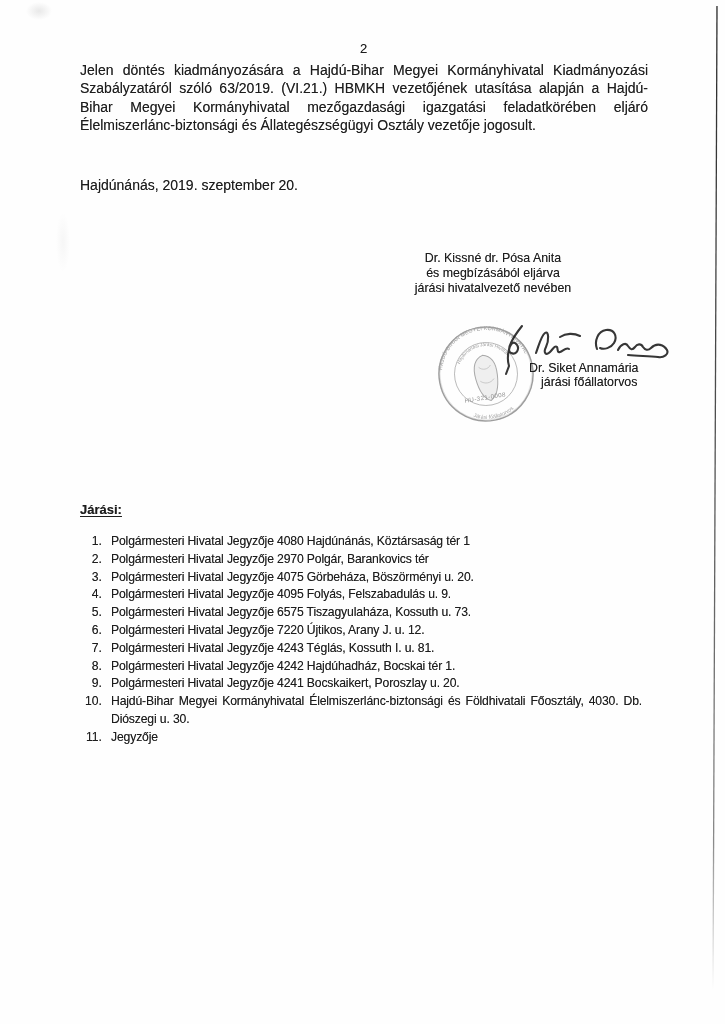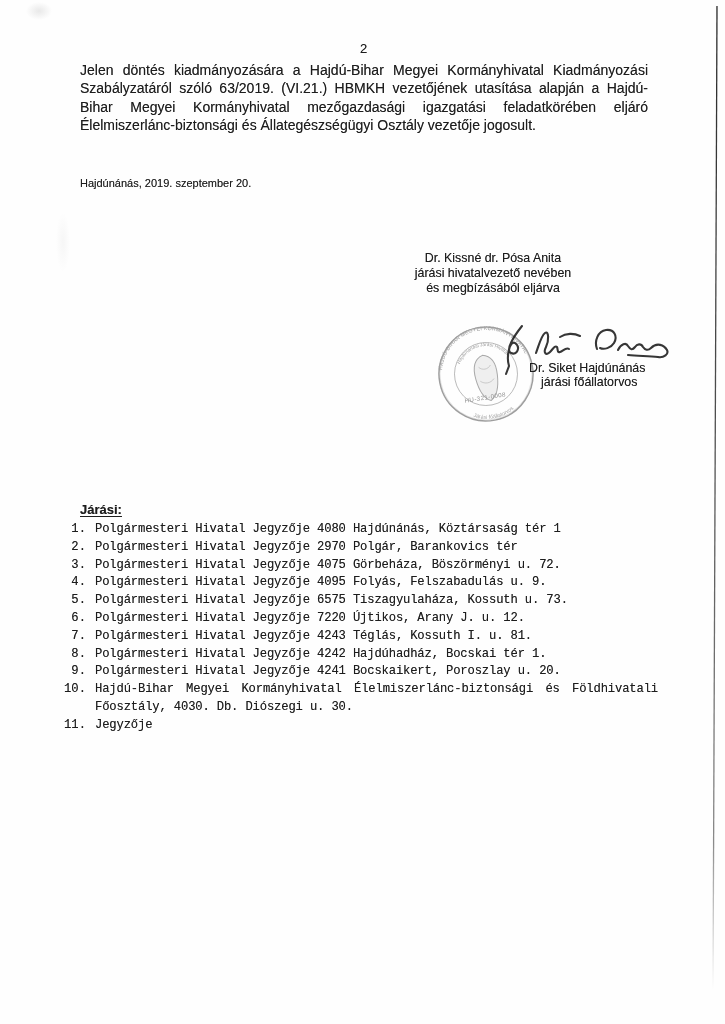--- a/index.html
+++ b/index.html
@@ -12,36 +12,36 @@
   .scantxt{text-shadow:0 0 .5px rgba(30,30,30,.55);}
   .page-number{
     position:absolute;top:41px;left:0;width:727px;text-align:center;
     font-size:13px;
   }
   .intro{
     position:absolute;left:80px;top:61px;width:568px;
     font-size:14px;line-height:18.3px;text-align:justify;
   }
   .dateline{
-    position:absolute;left:80px;top:177px;font-size:11px;
+    position:absolute;left:80px;top:177px;font-size:14px;
   }
   .issuer{
     position:absolute;top:251px;left:343px;width:300px;text-align:center;
     font-size:12.4px;line-height:15.2px;
   }
   .stamp-svg{position:absolute;left:430px;top:318px;width:112px;height:112px;filter:blur(.35px);}
   .sig-svg{position:absolute;left:498px;top:320px;width:178px;height:62px;}
   .sig-name{position:absolute;left:529px;top:361px;font-size:12.4px;}
   .sig-title{position:absolute;left:541px;top:375px;font-size:12.4px;}
   .distribution{position:absolute;left:80px;top:502px;width:578px;}
   .dist-heading{
     margin:0 0 4px 0;font-size:13px;font-weight:bold;
     text-decoration:underline;text-underline-offset:2px;
   }
-  .dist-list{margin:0;padding:0;list-style:none;counter-reset:kap;font-family:Liberation Mono, monospace;}
+  .dist-list{margin:16px;padding:0;list-style:none;counter-reset:kap;}
   .dist-list li{
     position:relative;counter-increment:kap;padding-left:15px;
     font-size:12.2px;line-height:17.8px;text-align:justify;
     letter-spacing:-0.15px;
   }
   .dist-list li::before{
     content:counter(kap) ".";
     position:absolute;left:-16px;top:0;width:22px;text-align:right;
     letter-spacing:0;
   }
@@ -64,22 +64,22 @@
   <div class="artifact-lm"></div>
 
   <div class="page-number scantxt">2</div>
 
   <div class="intro scantxt">Jelen döntés kiadmányozására a Hajdú-Bihar Megyei Kormányhivatal Kiadmányozási Szabályzatáról szóló 63/2019. (VI.21.) HBMKH vezetőjének utasítása alapján a Hajdú-Bihar Megyei Kormányhivatal mezőgazdasági igazgatási feladatkörében eljáró Élelmiszerlánc-biztonsági és Állategészségügyi Osztály vezetője jogosult.</div>
 
   <div class="dateline scantxt">Hajdúnánás, 2019. szeptember 20.</div>
 
   <div class="issuer scantxt">
     <div>Dr. Kissné dr. Pósa Anita</div>
+    <div>és megbízásából eljárva</div>
     <div>járási hivatalvezető nevében</div>
-    <div>és megbízásából eljárva</div>
   </div>
 
   <svg class="stamp-svg" viewBox="0 0 112 112" aria-hidden="true">
     <defs>
       <path id="arcOuter" d="M 12 56 A 44 44 0 1 1 100 56" fill="none"></path>
       <path id="arcInner" d="M 28 56 A 28 28 0 1 1 84 56" fill="none"></path>
       <path id="arcBottom" d="M 15 60 A 41 41 0 0 0 97 60" fill="none"></path>
     </defs>
     <g transform="rotate(-11 56 56)" opacity="0.85" fill="#8e8e8e" stroke="none">
       <circle cx="56" cy="56" r="47" fill="none" stroke="#8e8e8e" stroke-width="1.5"></circle>
@@ -103,32 +103,32 @@
   <svg class="sig-svg" viewBox="0 0 178 62" aria-hidden="true">
     <g fill="none" stroke="#1b1b1b" stroke-width="2.1" stroke-linecap="round" stroke-linejoin="round" opacity="0.88">
       <path d="M 24 6 C 16 16 7 30 13 33 C 19 36 23 27 17 23 C 12 20 8 36 11 46 L 8 54"></path>
       <path d="M 38 33 C 41 25 43 16 47 13 C 51 10 51 21 48 27 C 45 33 48 36 52 32 C 55 29 57 25 59 27 C 60 29 59 33 62 32 C 65 31 68 27 71 29"></path>
       <path d="M 62 17 C 68 13 76 13 82 16"></path>
       <path d="M 99 29 C 96 21 100 11 108 10 C 116 9 120 16 116 23 C 113 28 106 30 102 28"></path>
       <path d="M 120 30 C 123 24 128 22 130 26 C 132 29 134 31 137 27 C 139 24 143 23 145 27 C 147 30 150 31 153 28 C 159 22 166 25 169 30 C 171 34 166 38 160 37 C 150 36 140 36 130 35"></path>
     </g>
   </svg>
 
-  <div class="sig-name scantxt">Dr. Siket Hajdúnánás</div>
+  <div class="sig-name scantxt">Dr. Siket Annamária</div>
   <div class="sig-title scantxt">járási főállatorvos</div>
 
   <div class="distribution">
     <p class="dist-heading scantxt">Járási:</p>
     <ol class="dist-list">
 
         <li class="scantxt">Polgármesteri Hivatal Jegyzője 4080 Hajdúnánás, Köztársaság tér 1</li>
 
         <li class="scantxt">Polgármesteri Hivatal Jegyzője 2970 Polgár, Barankovics tér</li>
 
-        <li class="scantxt">Polgármesteri Hivatal Jegyzője 4075 Görbeháza, Böszörményi u. 72.</li>
+        <li class="scantxt">Polgármesteri Hivatal Jegyzője 4075 Görbeháza, Böszörményi u. 20.</li>
 
         <li class="scantxt">Polgármesteri Hivatal Jegyzője 4095 Folyás, Felszabadulás u. 9.</li>
 
         <li class="scantxt">Polgármesteri Hivatal Jegyzője 6575 Tiszagyulaháza, Kossuth u. 73.</li>
 
         <li class="scantxt">Polgármesteri Hivatal Jegyzője 7220 Újtikos, Arany J. u. 12.</li>
 
         <li class="scantxt">Polgármesteri Hivatal Jegyzője 4243 Téglás, Kossuth I. u. 81.</li>
 
         <li class="scantxt">Polgármesteri Hivatal Jegyzője 4242 Hajdúhadház, Bocskai tér 1.</li>

